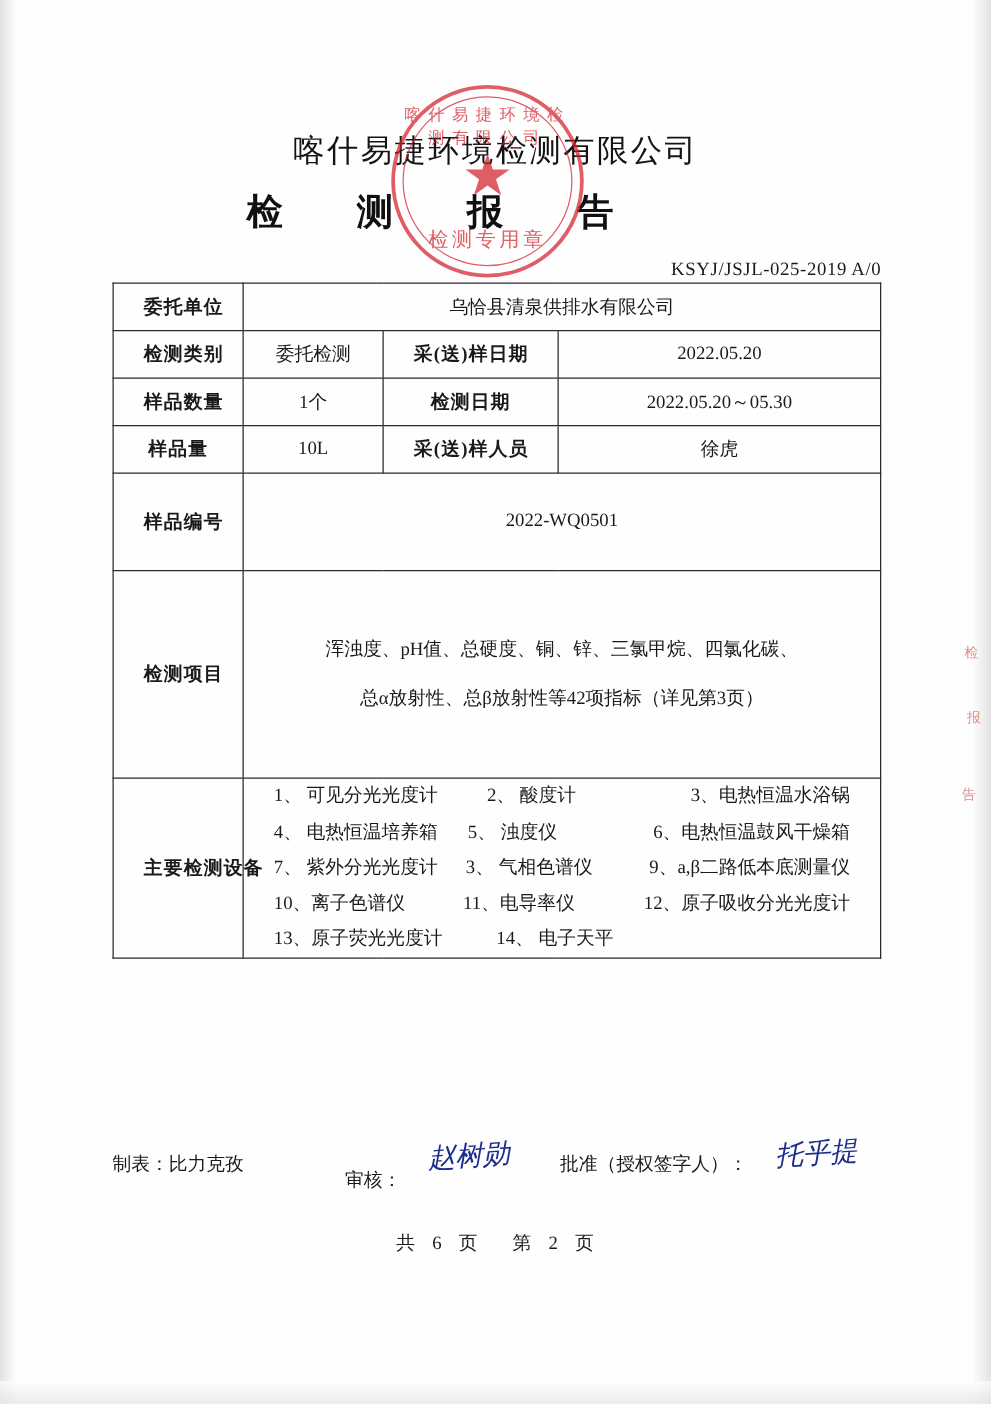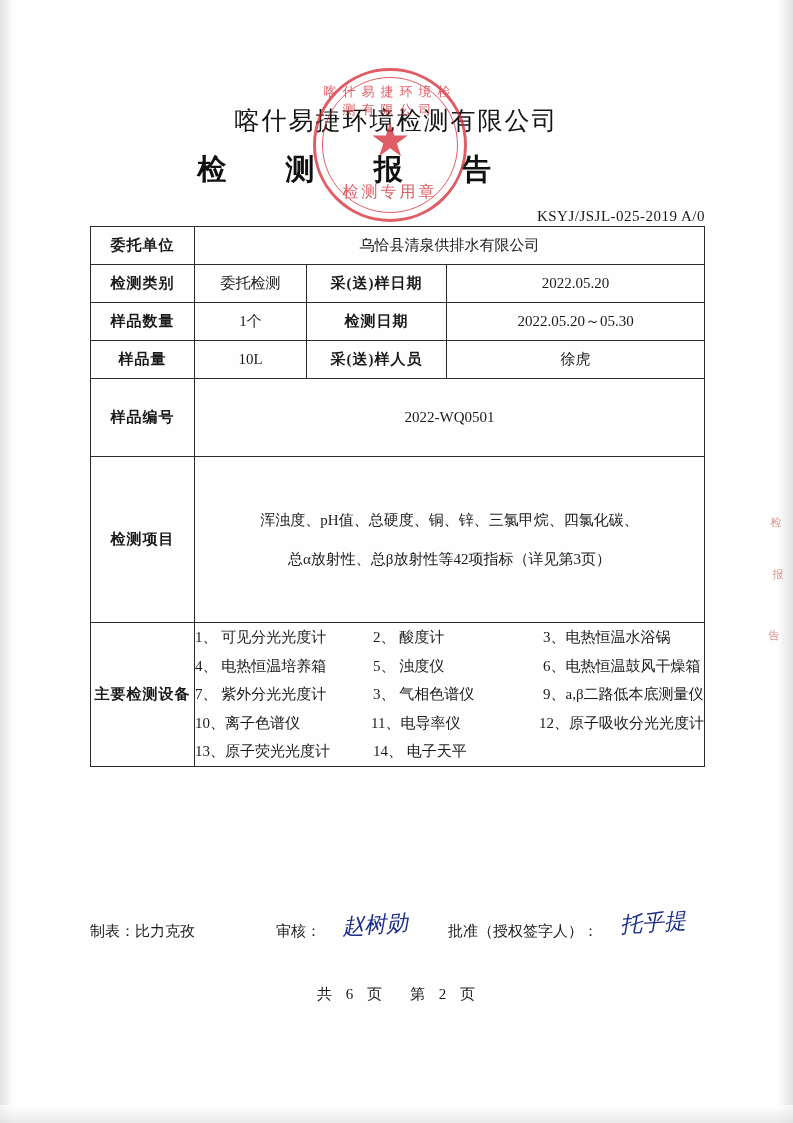--- a/index.html
+++ b/index.html
@@ -128,21 +128,21 @@
     position: absolute;
     left: 90px;
     top: 226px;
     width: 614px;
     border-collapse: collapse;
     table-layout: fixed;
   }
   .main-table td {
     border: 1px solid #2b2b2b;
     font-size: 15px;
-    padding: 0 0;
+    padding: 0 24px;
     vertical-align: middle;
     font-family: "Liberation Serif", "DejaVu Serif", serif;
   }
   .lbl {
     text-align: center;
     font-weight: bold;
     letter-spacing: 1px;
     white-space: nowrap;
   }
   .val {
@@ -189,21 +189,21 @@
     left: 90px;
     top: 912px;
     width: 620px;
     font-size: 15px;
   }
   .sig-item {
     position: absolute;
     white-space: nowrap;
   }
   .sig-maker { left: 0; top: 10px; }
-  .sig-review { left: 186px; top: 10px; text-align: center; }
+  .sig-review { left: 186px; top: 23px; text-align: center; }
   .sig-approve { left: 358px; top: 10px; }
 
   .handwrite {
     font-family: "DejaVu Serif", serif;
     color: #1b2e8a;
     font-style: italic;
     font-size: 22px;
     position: absolute;
     white-space: nowrap;
     transform: rotate(-4deg);

